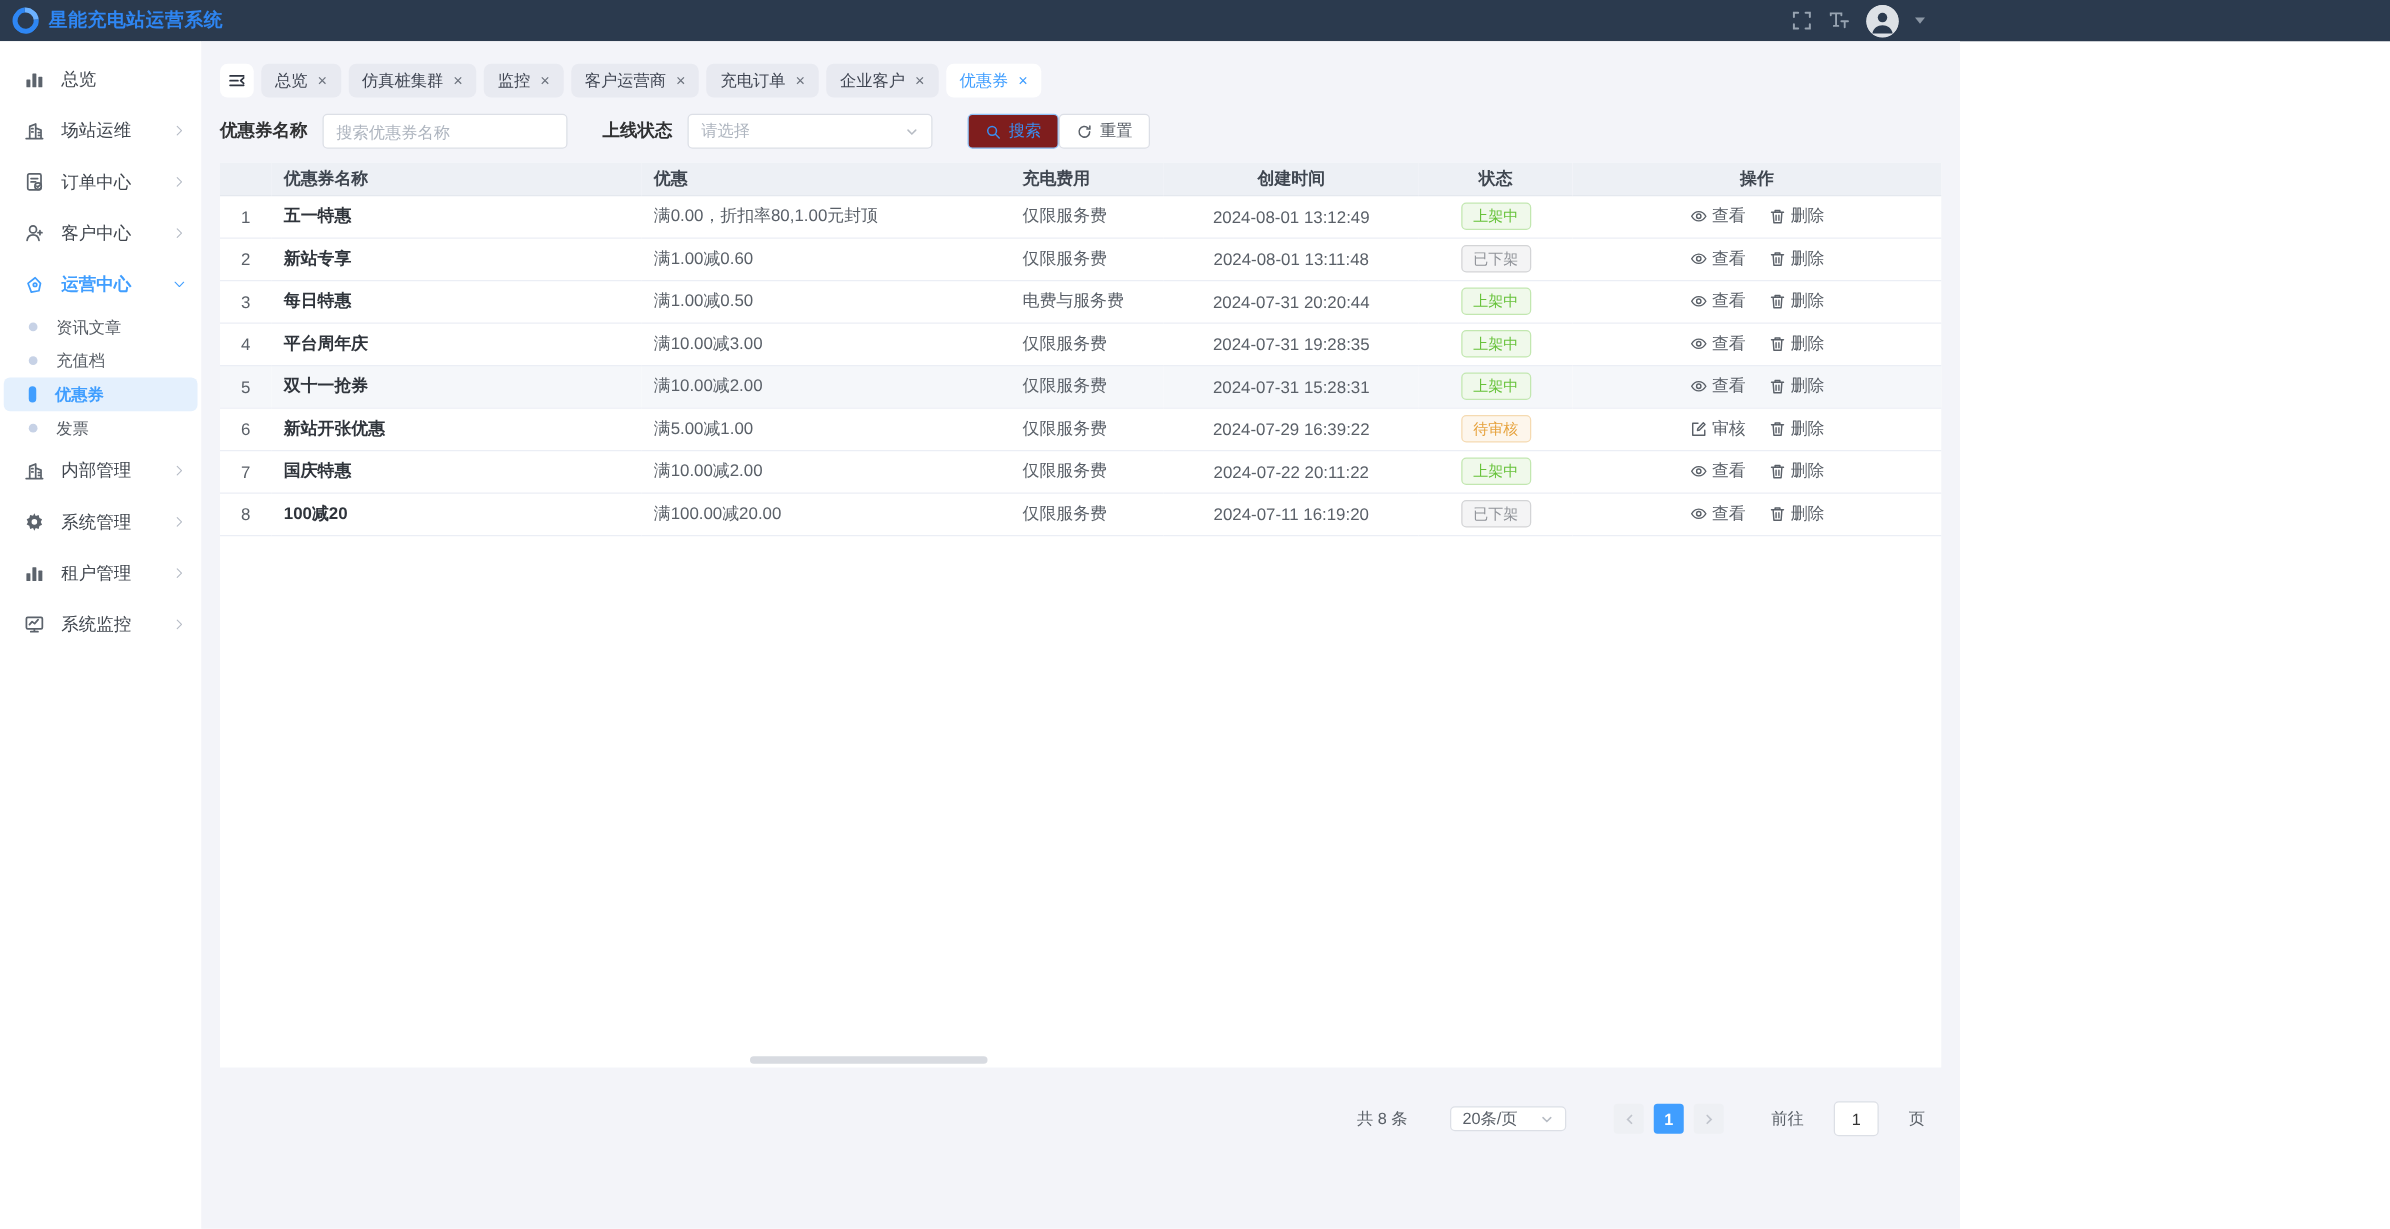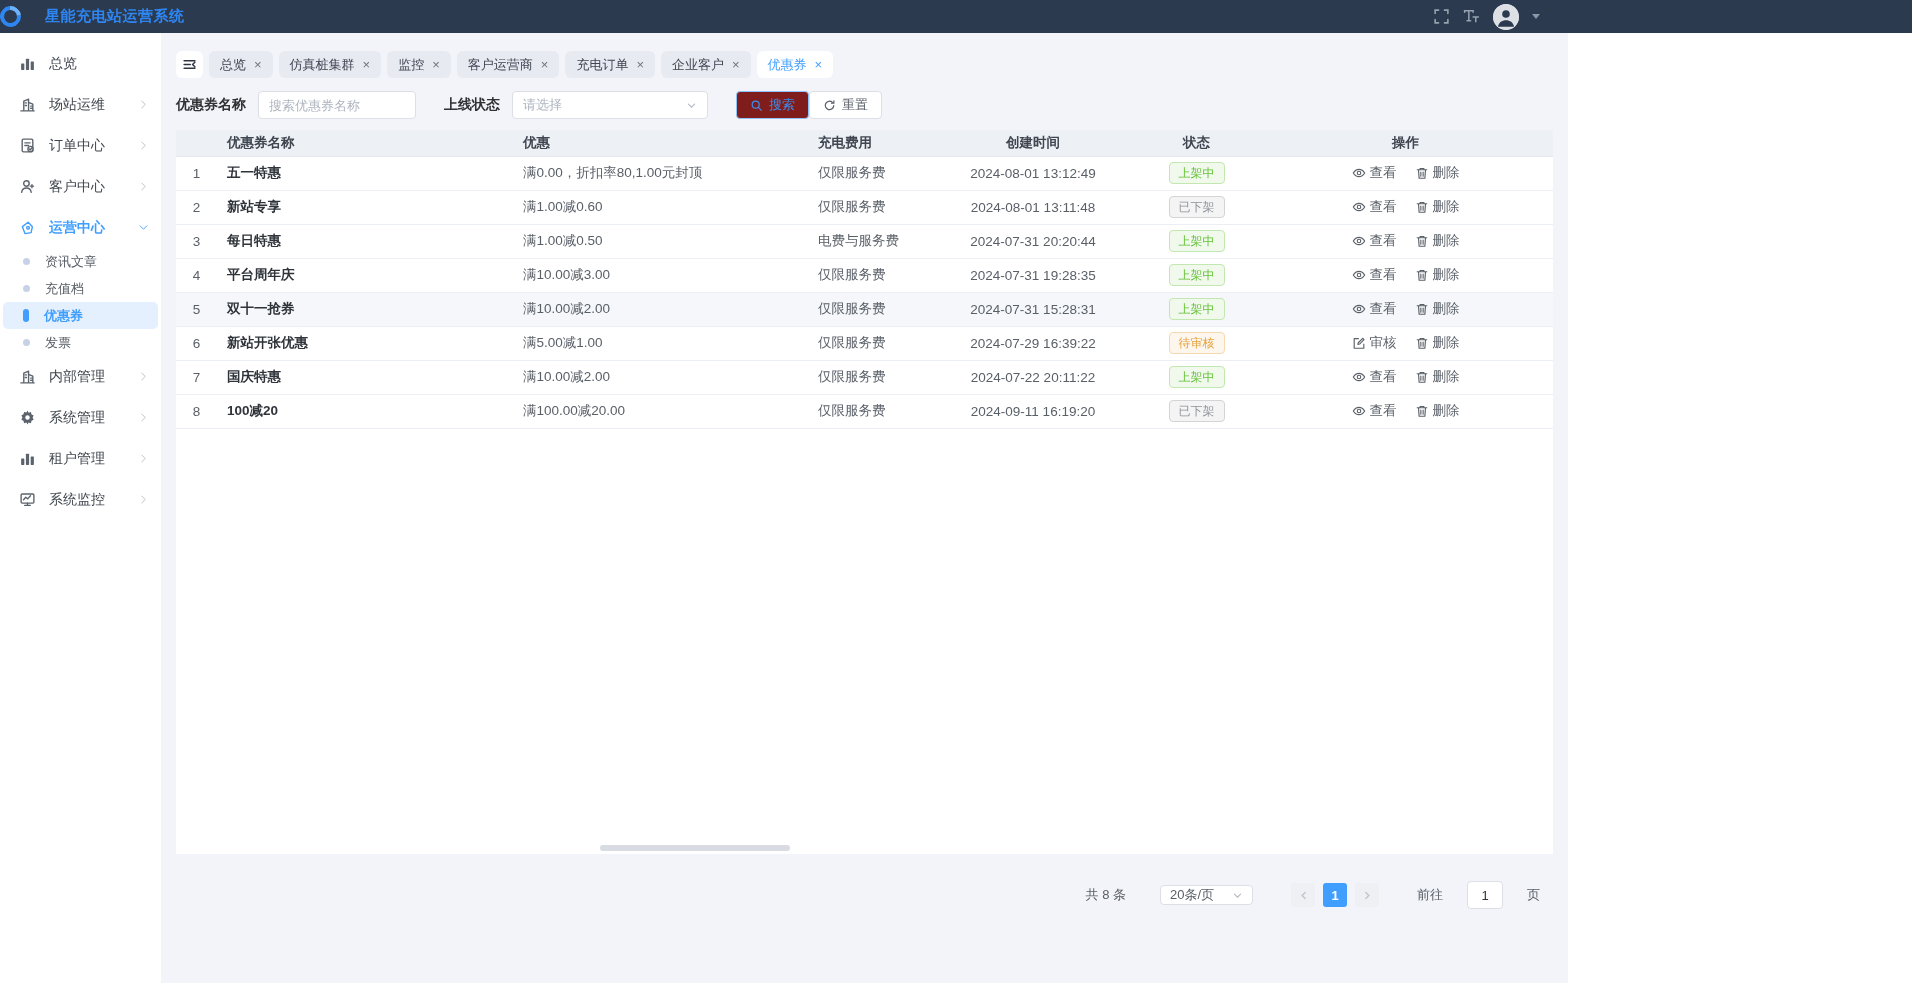--- a/index.html
+++ b/index.html
@@ -2,21 +2,21 @@
 <html><head>
 <meta charset="utf-8">
 <style>
   * { box-sizing: border-box; }
   html,body { margin:0; padding:0; width:1912px; height:983px; background:#ffffff;
     font-family:"Liberation Sans","DejaVu Sans",sans-serif; overflow:hidden; }
 
   
   .topbar { position:absolute; top:0; left:0; width:1912px; height:33px; background:#2b3a4e;
     display:flex; align-items:center; }
-  .brand { display:flex; align-items:center; gap:24px; }
+  .brand { display:flex; align-items:center; gap:8px; padding-left:10px; }
   .logo { width:21px; height:21px; border-radius:50%; border:4px solid #2e86f3;
     border-top-color:#6db2ff; transform:rotate(40deg); }
   .app-title { color:#2e86f3; font-size:15px; font-weight:bold; letter-spacing:.5px; }
   .topbar-right { position:absolute; left:1433px; top:0; height:33px; display:flex; align-items:center; gap:13px; }
   .top-icon { width:17px; height:17px; color:#97a3b1; display:inline-flex; }
   .top-icon svg { width:100%; height:100%; }
   .avatar { width:26px; height:26px; border-radius:50%; overflow:hidden; background:#dde1e6; }
   .caret-down { width:0; height:0; border-left:4px solid transparent; border-right:4px solid transparent;
     border-top:5px solid #8b97a5; }
 
@@ -49,21 +49,21 @@
   .fold-btn svg { width:15px; height:15px; }
   .tab { height:27px; display:flex; align-items:center; gap:8px; padding:0 11px; border-radius:6px;
     background:#e8eaf1; color:#3f4552; font-size:13px; cursor:pointer; }
   .tab .x { font-size:13px; color:#6d737e; line-height:1; }
   .tab.active { background:#ffffff; color:#409eff; }
   .tab.active .x { color:#409eff; }
 
   
   .filters { margin-top:13px; display:flex; align-items:center; height:28px; }
   .f-label { font-size:14px; font-weight:bold; color:#303133; }
-  .f-input { width:158px; height:28px; margin-left:12px; background:#fff; border:1px solid #dcdfe6;
+  .f-input { width:196px; height:28px; margin-left:12px; background:#fff; border:1px solid #dcdfe6;
     border-radius:4px; padding:0 10px; font-size:13px; color:#333; outline:none;
     font-family:"Liberation Sans","DejaVu Sans",sans-serif; }
   .f-input::placeholder { color:#aeb5bf; }
   .f-select { width:196px; height:28px; margin-left:12px; background:#fff; border:1px solid #dcdfe6;
     border-radius:4px; padding:0 10px; font-size:13px; color:#aeb5bf; display:flex; align-items:center;
     justify-content:space-between; cursor:pointer; }
   .f-select .chev { width:11px; height:11px; color:#b7bcc4; display:inline-flex; }
   .gap28 { margin-left:28px; }
   .btn { height:28px; border-radius:4px; display:inline-flex; align-items:center; gap:6px;
     padding:0 13px; font-size:13px; cursor:pointer; border:1px solid transparent; }
@@ -582,21 +582,21 @@
                   <span>删除</span>
                 </button>
               </div>
             </td>
           </tr>
           <tr class="">
             <td class="idx">8</td>
             <td class="name">100减20</td>
             <td class="">满100.00减20.00</td>
             <td class="">仅限服务费</td>
-            <td class="center">2024-09-11 16:19:20</td>
+            <td class="center">2024-07-11 16:19:20</td>
             <td class="center"><span class="badge info">已下架</span></td>
             <td>
               <div class="act-wrap">
                 <button class="act">
                   <span style="display: inline-flex; width: 14px; height: 14px;">
                     <svg viewBox="0 0 16 16" fill="none" stroke="currentColor" stroke-width="1.3" stroke-linecap="round" stroke-linejoin="round">
                       <path d="M1.5 8S4 3.8 8 3.8 14.5 8 14.5 8 12 12.2 8 12.2 1.5 8 1.5 8z"></path>
                       <circle cx="8" cy="8" r="2"></circle>
                     </svg>
                   </span>

